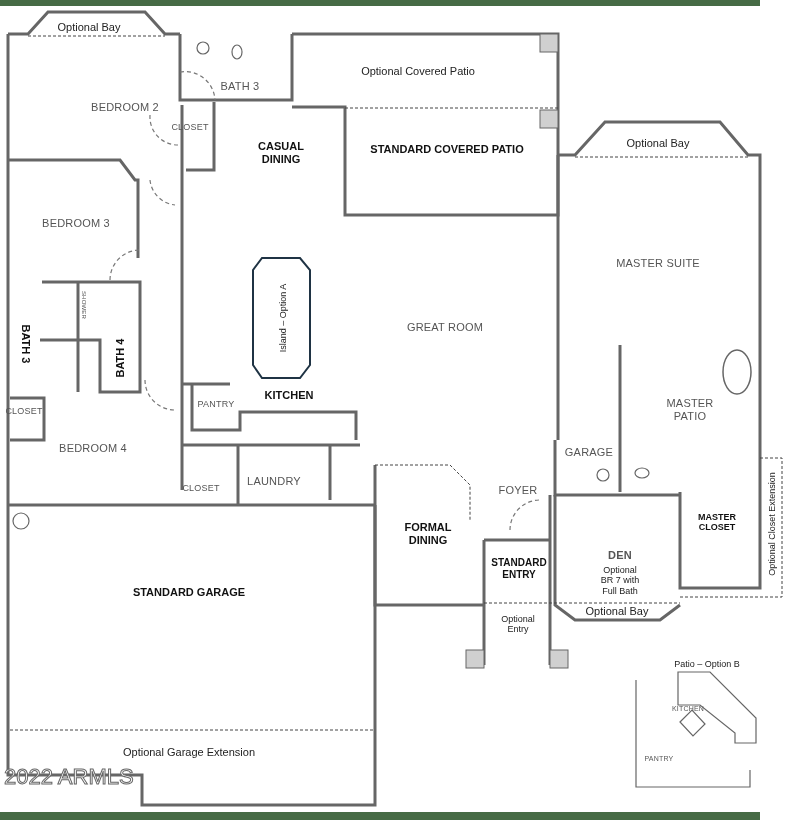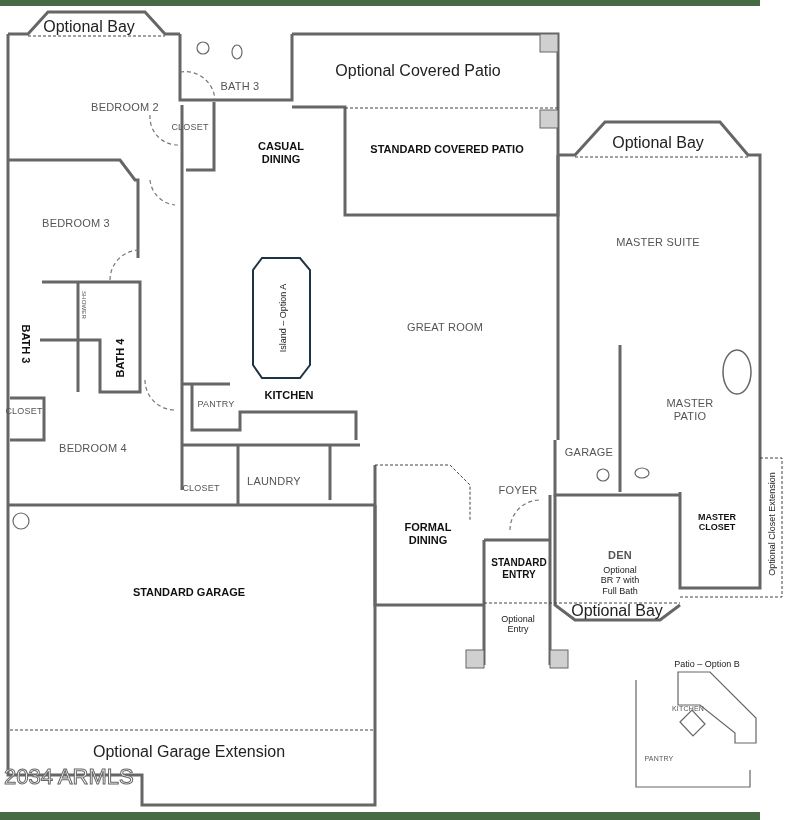--- a/index.html
+++ b/index.html
@@ -4,21 +4,21 @@
 <style>
   html,body{margin:0;padding:0;background:#fff;}
   body{width:800px;height:820px;position:relative;overflow:hidden;font-family:"Liberation Sans",sans-serif;}
   .bar{position:absolute;left:0;width:760px;background:#466b45;}
   .bar.top{top:0;height:6px;}
   .bar.bottom{top:812px;height:8px;}
   svg.plan{position:absolute;left:0;top:0;}
   .lbl{position:absolute;white-space:nowrap;transform:translate(-50%,-50%);line-height:1.15;text-align:center;}
   .room{color:#555;font-size:11px;font-weight:normal;letter-spacing:0.2px;}
   .bold{color:#111;font-size:11px;font-weight:bold;}
-  .opt{color:#222;font-size:16px;}
+  .opt{color:#222;font-size:11px;}
   .small{font-size:9px;}
   .vert{transform:translate(-50%,-50%) rotate(-90deg);}
   .vert90{transform:translate(-50%,-50%) rotate(90deg);}
   .wm{position:absolute;left:4px;top:764px;font-size:22px;color:#fff;-webkit-text-stroke:1px #666;letter-spacing:0px;font-family:"Liberation Sans",sans-serif;}
 </style>
 </head>
 <body>
 
 <div class="bar top"></div>
 <div class="bar bottom"></div>
@@ -115,21 +115,21 @@
 <div class="lbl opt" style="left:418px;top:71px">Optional Covered Patio</div>
 <div class="lbl room" style="left:125px;top:107px">BEDROOM 2</div>
 <div class="lbl room small" style="left:190px;top:127px">CLOSET</div>
 <div class="lbl bold" style="left:281px;top:153px">
   <div>CASUAL</div>
   <div>DINING</div>
 </div>
 <div class="lbl bold" style="left:447px;top:149px">STANDARD COVERED PATIO</div>
 <div class="lbl opt" style="left:658px;top:143px">Optional Bay</div>
 <div class="lbl room" style="left:76px;top:223px">BEDROOM 3</div>
-<div class="lbl room" style="left:658px;top:242px">MASTER SUITE</div>
+<div class="lbl room" style="left:658px;top:263px">MASTER SUITE</div>
 <div class="lbl opt small vert" style="left:283px;top:318px">Island – Option A</div>
 <div class="lbl room" style="left:445px;top:327px">GREAT ROOM</div>
 <div class="lbl bold vert90" style="left:26px;top:344px">BATH 3</div>
 <div class="lbl bold vert" style="left:120px;top:358px">BATH 4</div>
 <div class="lbl room vert90" style="left:84px;top:305px;font-size:6px">SHOWER</div>
 <div class="lbl room small" style="left:24px;top:411px">CLOSET</div>
 <div class="lbl room small" style="left:216px;top:404px">PANTRY</div>
 <div class="lbl bold" style="left:289px;top:395px">KITCHEN</div>
 <div class="lbl room" style="left:690px;top:410px">
   <div>MASTER</div>
@@ -164,13 +164,13 @@
 <div class="lbl opt small" style="left:518px;top:624px">
   <div>Optional</div>
   <div>Entry</div>
 </div>
 <div class="lbl opt" style="left:189px;top:752px">Optional Garage Extension</div>
 
 <div class="lbl opt small" style="left:707px;top:664px">Patio – Option B</div>
 <div class="lbl room" style="left:688px;top:709px;font-size:7px">KITCHEN</div>
 <div class="lbl room" style="left:659px;top:759px;font-size:7px">PANTRY</div>
 
-<div class="wm">2034 ARMLS</div>
+<div class="wm">2022 ARMLS</div>
 
 </body></html>

